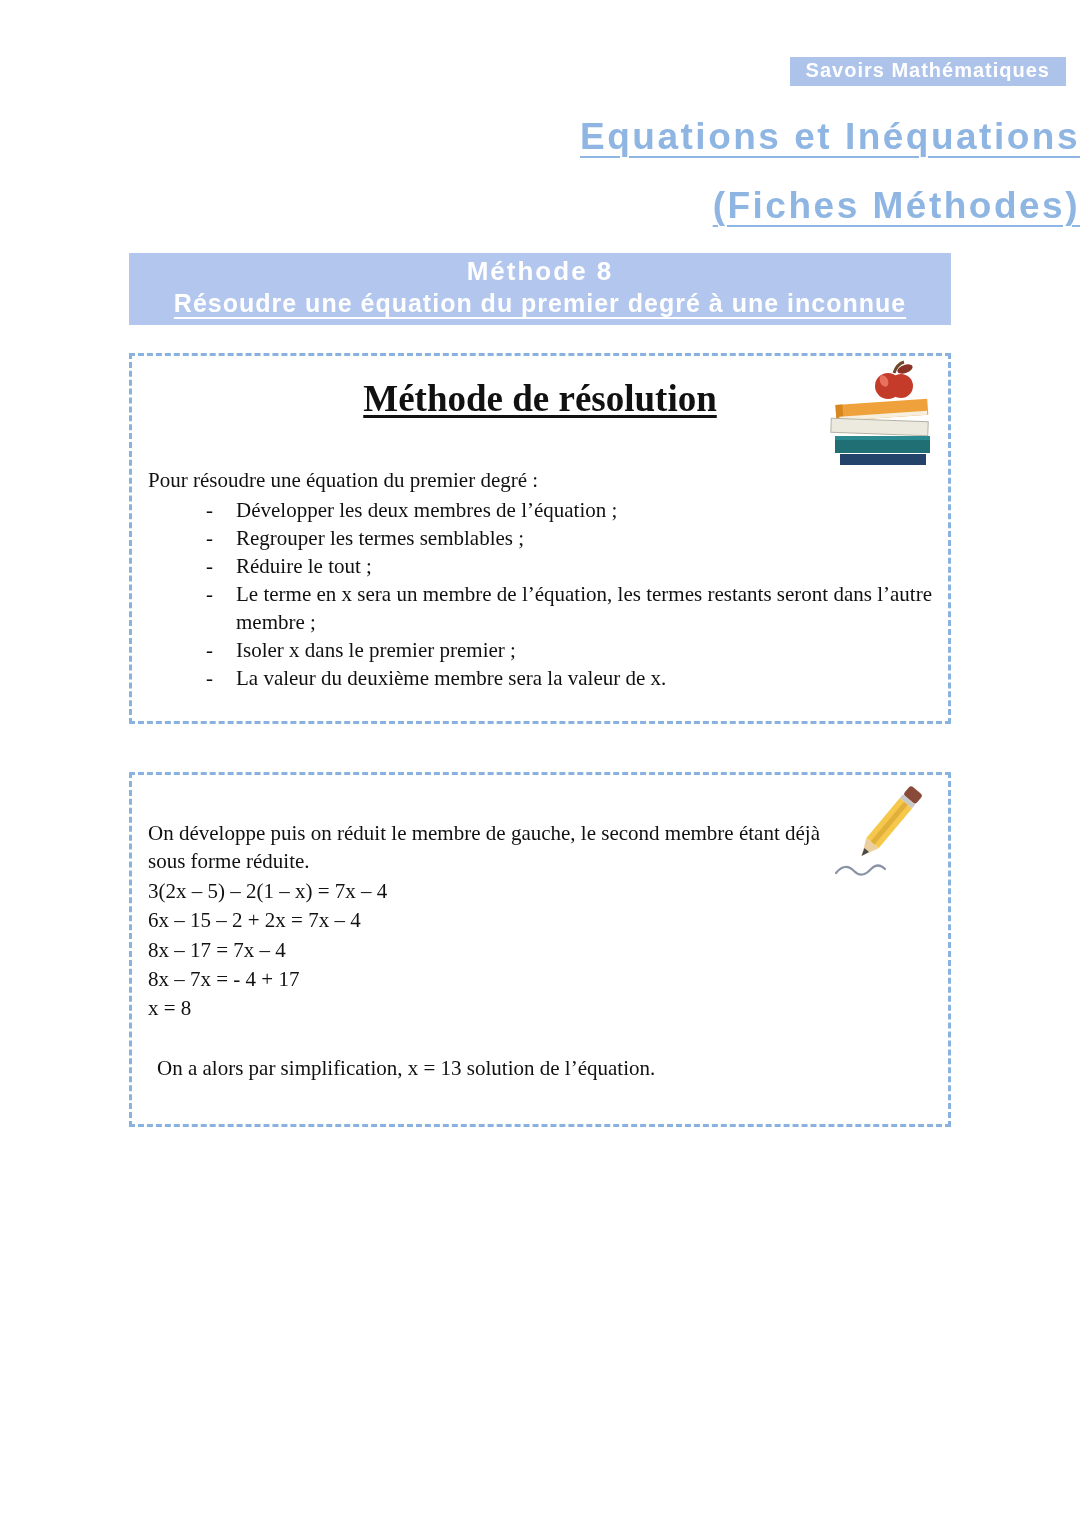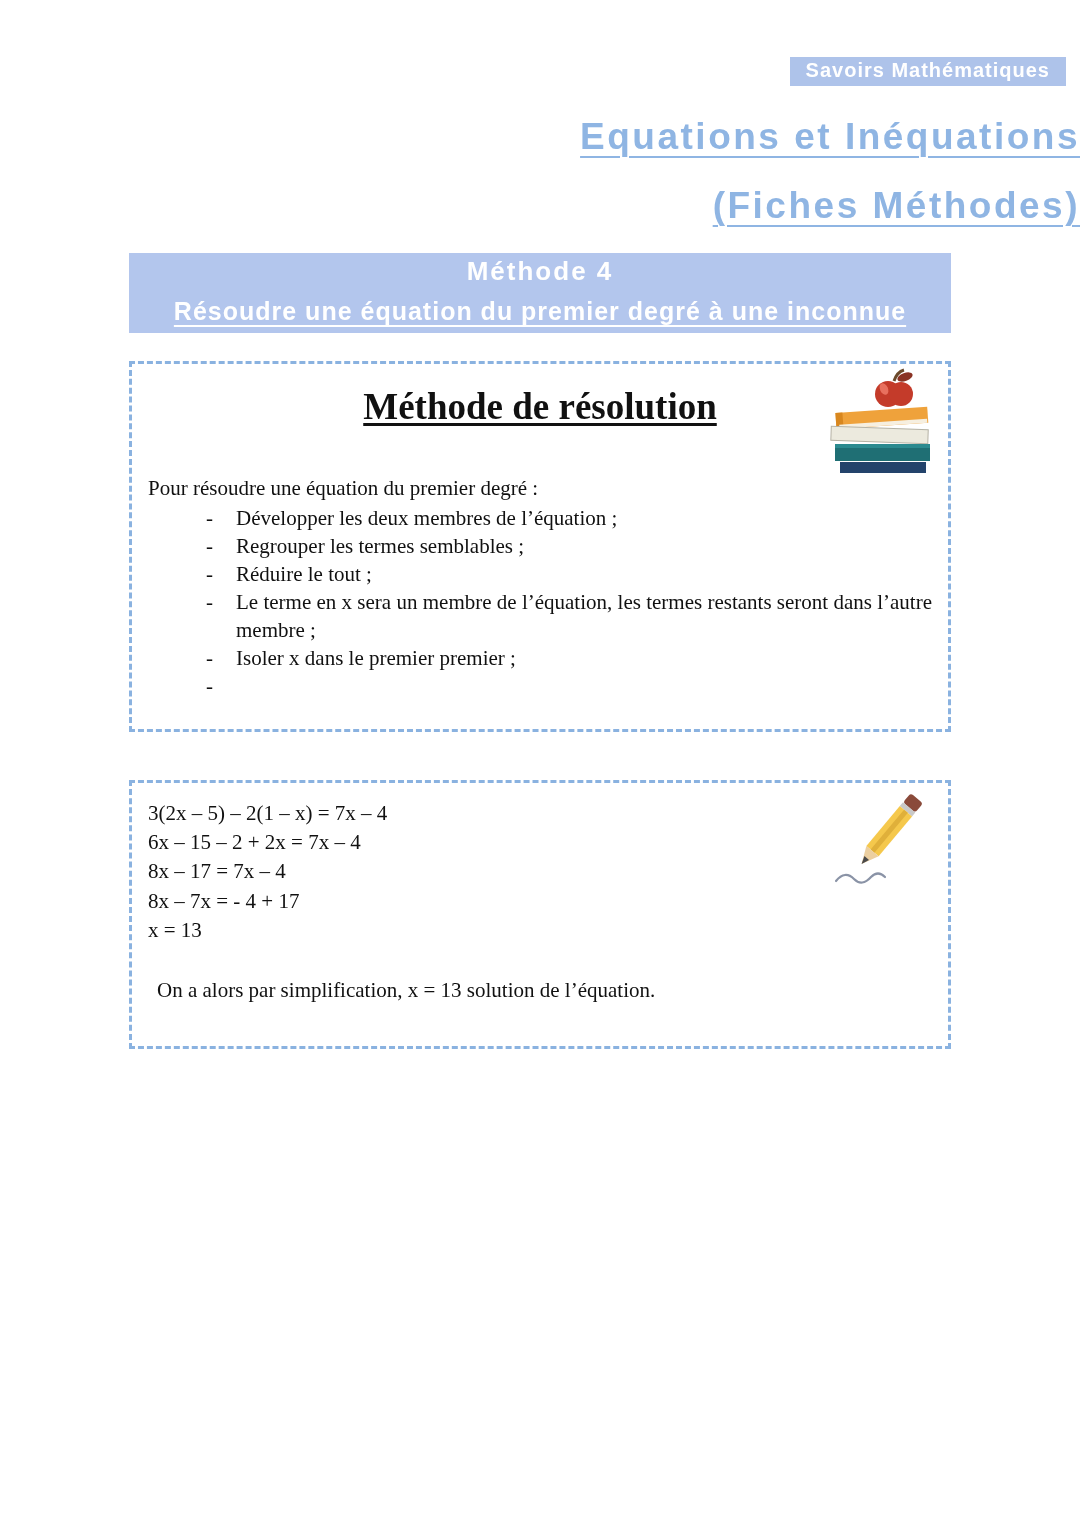--- a/index.html
+++ b/index.html
@@ -45,21 +45,21 @@
     box-sizing:border-box;
     width:822px; margin:26px auto 0;
     background:var(--banner-bg,#b3c6ed);
     text-align:center; color:#ffffff;
     font-family:"Liberation Sans", sans-serif;
     font-weight:bold;
     padding:3px 0 7px;
   }
   .banner-line1 { font-size:26px; letter-spacing:2px; }
   .banner-line2 {
-    font-size:25px; letter-spacing:1px; margin-top:10px;
+    font-size:25px; letter-spacing:1px; margin-top:2px;
     text-decoration:underline; text-underline-offset:5px;
   }
 
   
   .dashed-box {
     position:relative; box-sizing:border-box;
     width:822px; margin:28px auto 0;
     border:3px dashed var(--border-blue,#8ab2e0);
     padding:14px 16px 28px;
     font-size:21px; line-height:1.34;
@@ -92,21 +92,21 @@
 <div class="page">
 
   <div class="badge">
     <span>Savoirs Mathématiques</span>
   </div>
 
   <h1 class="main-title">Equations et Inéquations</h1>
   <h1 class="main-title">(Fiches Méthodes)</h1>
 
   <div class="banner">
-    <div class="banner-line1">Méthode 4</div>
+    <div class="banner-line1">Méthode 8</div>
     <div class="banner-line2">Résoudre une équation du premier degré à une inconnue</div>
   </div>
 
   <div class="dashed-box method-box">
     <div class="box-icon">
       <svg width="124" height="114" viewBox="0 0 124 114" aria-hidden="true">
 
         <path d="M76 13 q3 -9 10 -11" fill="none" stroke="#6b4a2b" stroke-width="3"></path>
         <ellipse cx="87" cy="9" rx="8" ry="4" fill="#8a3324" transform="rotate(-20 87 9)"></ellipse>
         <circle cx="70" cy="26" r="13" fill="#c43b2a"></circle>
@@ -147,41 +147,43 @@
       <li class="wraps">
         <span class="dash-li-dash">-</span>
         <span class="dash-li-text">Le terme en x sera un membre de l’équation, les termes restants seront dans l’autre membre ;</span>
       </li>
       <li>
         <span class="dash-li-dash">-</span>
         <span class="dash-li-text">Isoler x dans le premier premier ;</span>
       </li>
       <li>
         <span class="dash-li-dash">-</span>
+        <span class="dash-li-text">La valeur du deuxième membre sera la valeur de x.</span>
       </li>
     </ul>
   </div>
 
   <div class="dashed-box example-box">
     <div class="box-icon">
       <svg width="112" height="108" viewBox="0 0 112 108" aria-hidden="true">
         <g transform="rotate(40 56 48)">
           <rect x="48" y="0" width="16" height="12" rx="3" fill="#8a4a3a"></rect>
           <rect x="48" y="12" width="16" height="5" fill="#c9c9c9"></rect>
           <rect x="48" y="17" width="16" height="52" fill="#f5c84c"></rect>
           <rect x="53.5" y="17" width="5" height="52" fill="#e0b03a"></rect>
           <polygon points="48,69 64,69 56,86" fill="#eccfa0"></polygon>
           <polygon points="53,78 59,78 56,86" fill="#4a4a4a"></polygon>
         </g>
         <path d="M6 94 q9 -11 18 -2 q8 8 17 -2 q7 -7 14 0" fill="none" stroke="#8a93a6" stroke-width="2.2" stroke-linecap="round"></path>
       </svg>
     </div>
+    <p class="explanation">On développe puis on réduit le membre de gauche, le second membre étant déjà sous forme réduite.</p>
     <div class="steps">
       <div>3(2x – 5) – 2(1 – x) = 7x – 4</div>
       <div>6x – 15 – 2 + 2x = 7x – 4</div>
       <div>8x – 17 = 7x – 4</div>
       <div>8x – 7x = - 4 + 17</div>
-      <div>x = 13</div>
+      <div>x = 8</div>
     </div>
     <p class="conclusion">On a alors par simplification, x = 13 solution de l’équation.</p>
   </div>
 
 </div>
 
 </body></html>

